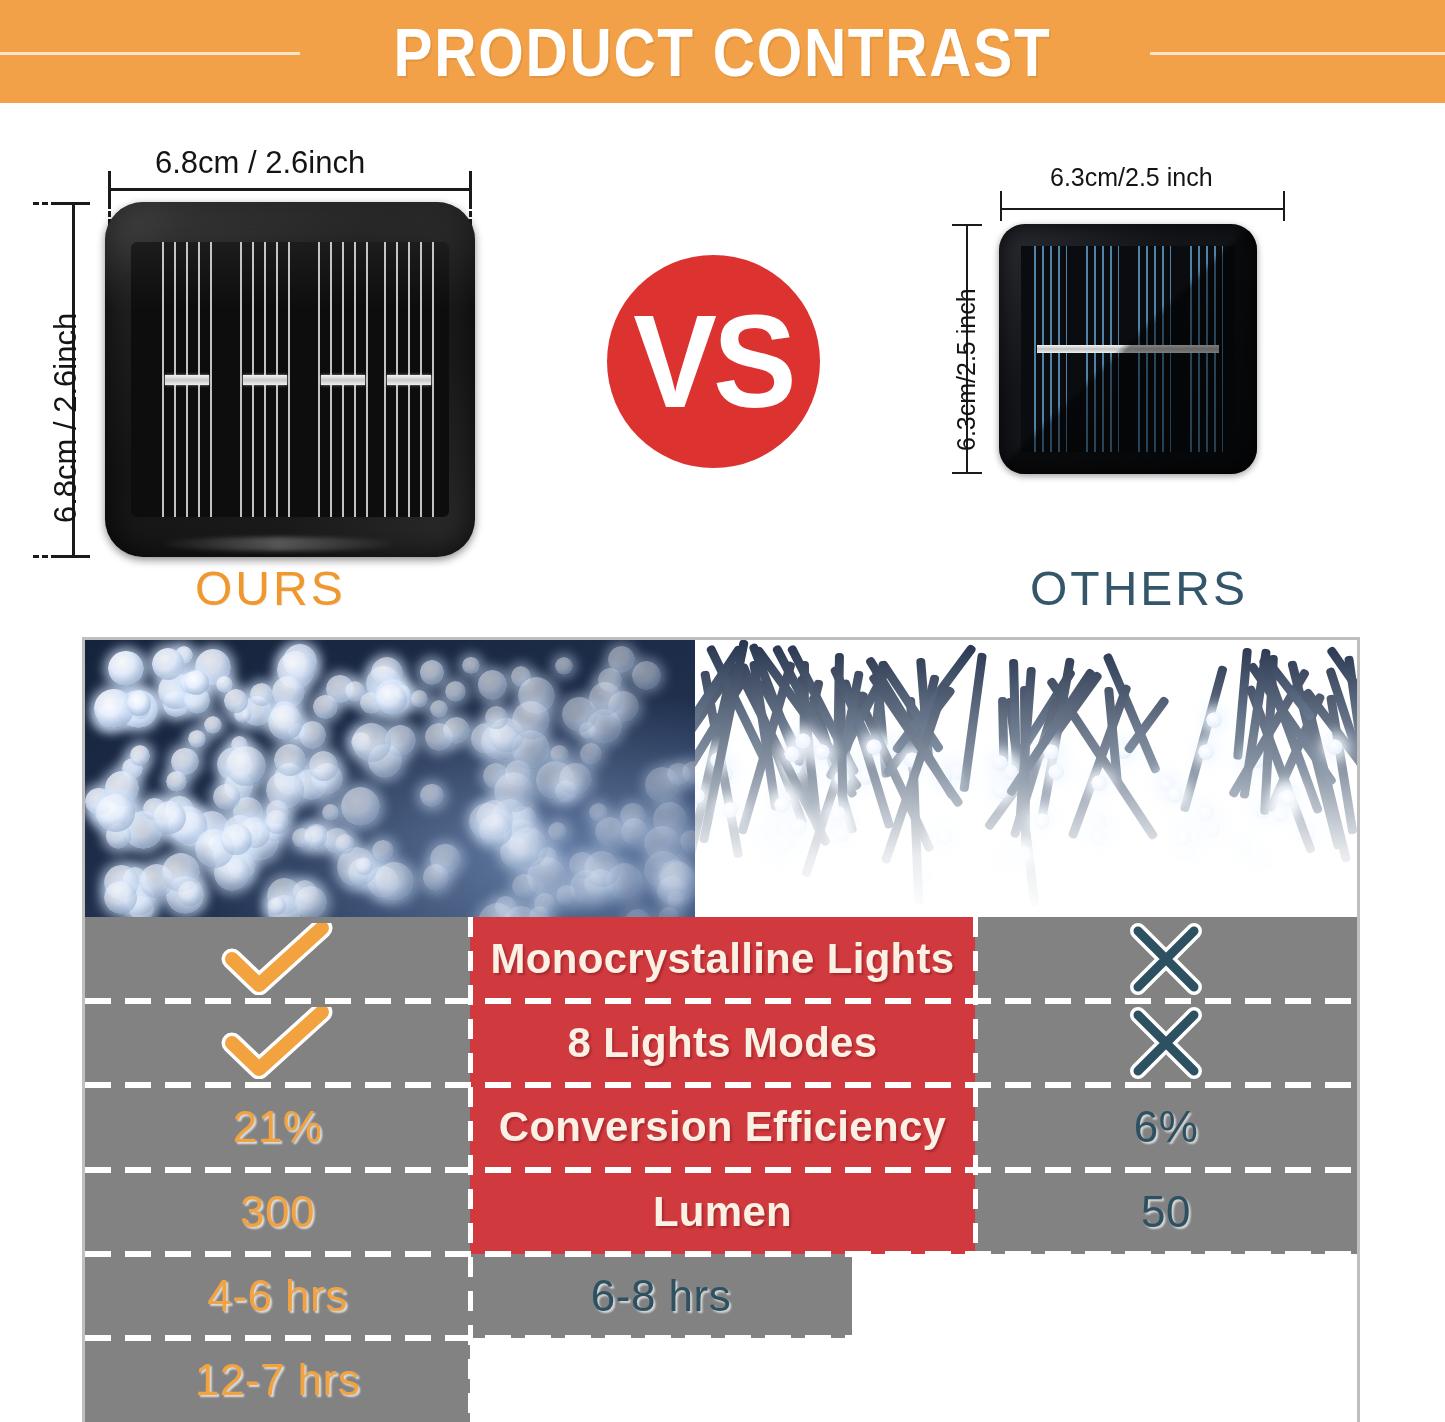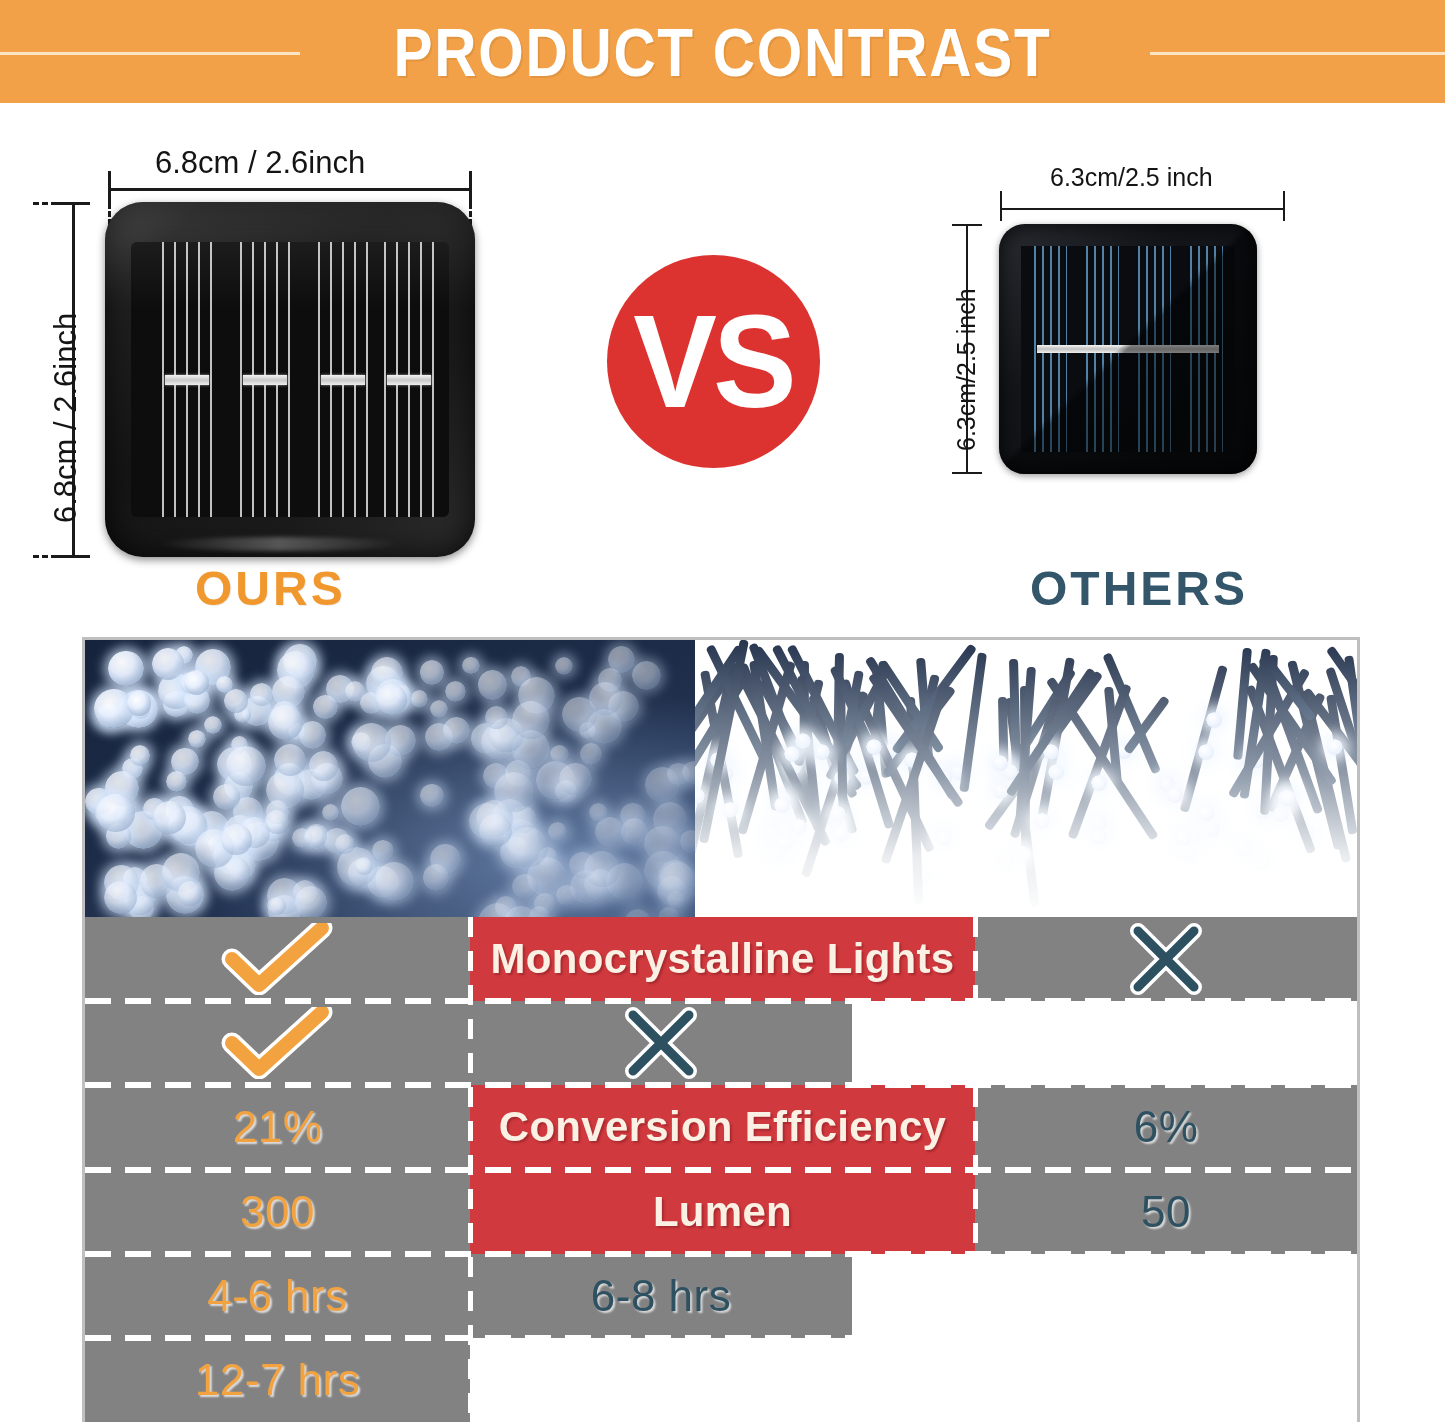--- a/index.html
+++ b/index.html
@@ -191,21 +191,21 @@
   .others-shade {
     position: absolute;
     left: 0; top: 0; width: 100%; height: 100%;
     background: linear-gradient(to bottom right, rgba(255,255,255,0.0) 0%, rgba(255,255,255,0.0) 48%, rgba(0,0,0,0.46) 50%, rgba(0,0,0,0.55) 100%);
     pointer-events: none;
   }
 
   .brand-label {
     position: absolute;
     font-size: 48px;
-    font-weight: bold;
+    font-weight: normal;
     letter-spacing: 3px;
     white-space: nowrap;
     font-family: "Liberation Sans", sans-serif;
   }
   .brand-ours   { color: #F0982E; left: 195px; top: 458px; text-shadow: 1px 1px 0 rgba(0,0,0,0.07); }
   .brand-others { color: #33566B; left: 1030px; top: 458px; }
 
   
   .compare-block {
     position: absolute;
@@ -765,20 +765,23 @@
         </div>
         <div class="row-sep"></div>
       </div>
       <div class="cmp-row">
         <div class="cell cell-ours">
           <svg class="mark" width="120" height="72" viewBox="0 0 120 72">
             <path d="M14 36 L41 62 L104 5" fill="none" stroke="#ffffff" stroke-width="21" stroke-linecap="round" stroke-linejoin="round"></path>
             <path d="M14 36 L41 62 L104 5" fill="none" stroke="#F2A340" stroke-width="14" stroke-linecap="round" stroke-linejoin="round"></path>
           </svg>
         </div>
+        <div class="cell cell-feature">
+          <span class="val-feature">8 Lights Modes</span>
+        </div>
         <div class="cell cell-others">
           <svg class="mark" width="76" height="72" viewBox="0 0 76 72">
             <path d="M10 8 L66 64 M66 8 L10 64" fill="none" stroke="#ffffff" stroke-width="16" stroke-linecap="round"></path>
             <path d="M10 8 L66 64 M66 8 L10 64" fill="none" stroke="#2E5161" stroke-width="9" stroke-linecap="round"></path>
           </svg>
         </div>
         <div class="row-sep"></div>
       </div>
       <div class="cmp-row">
         <div class="cell cell-ours">

